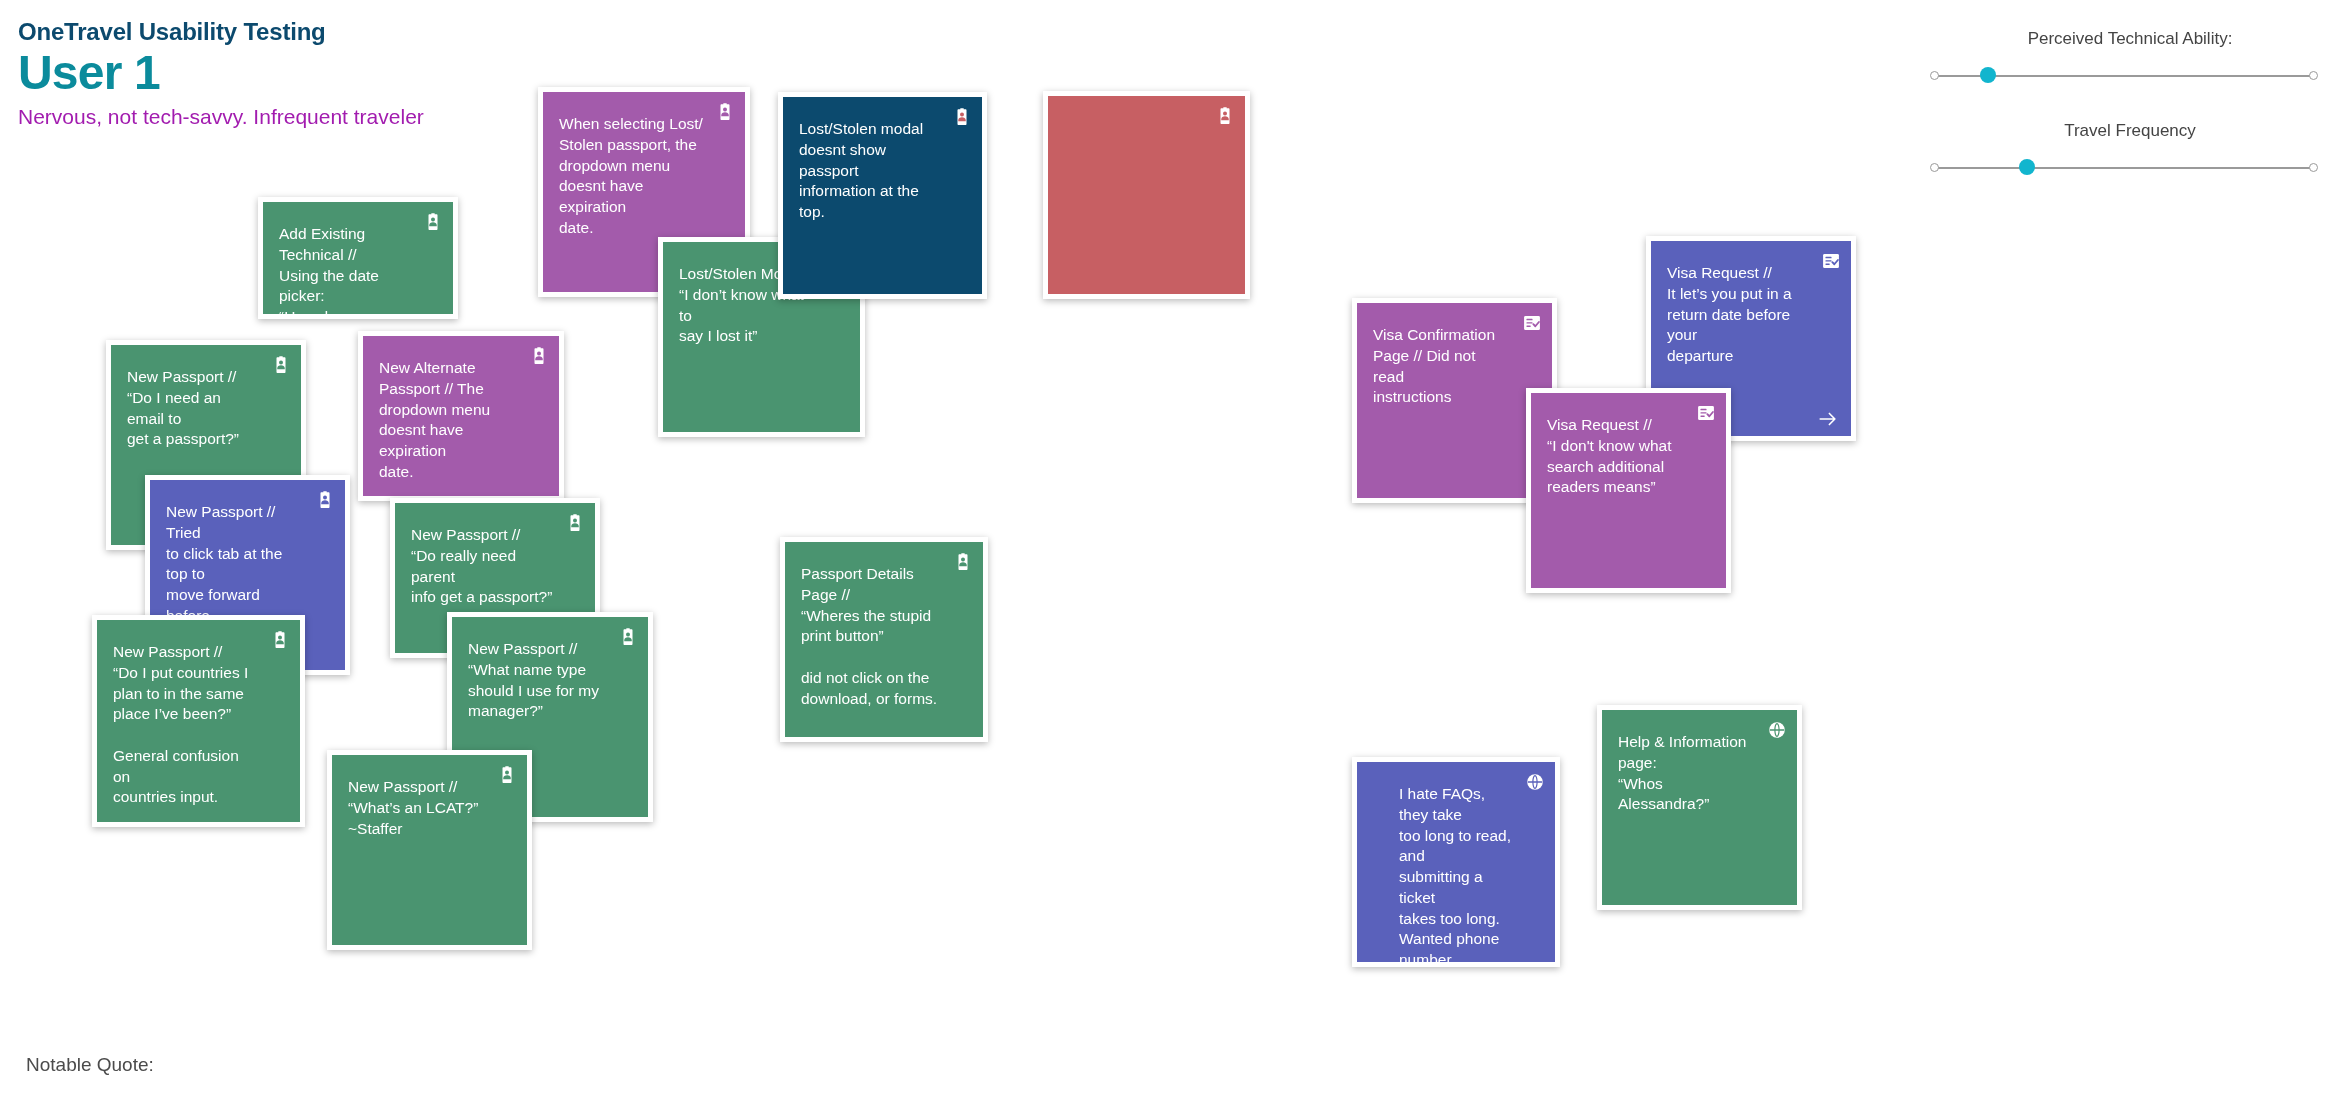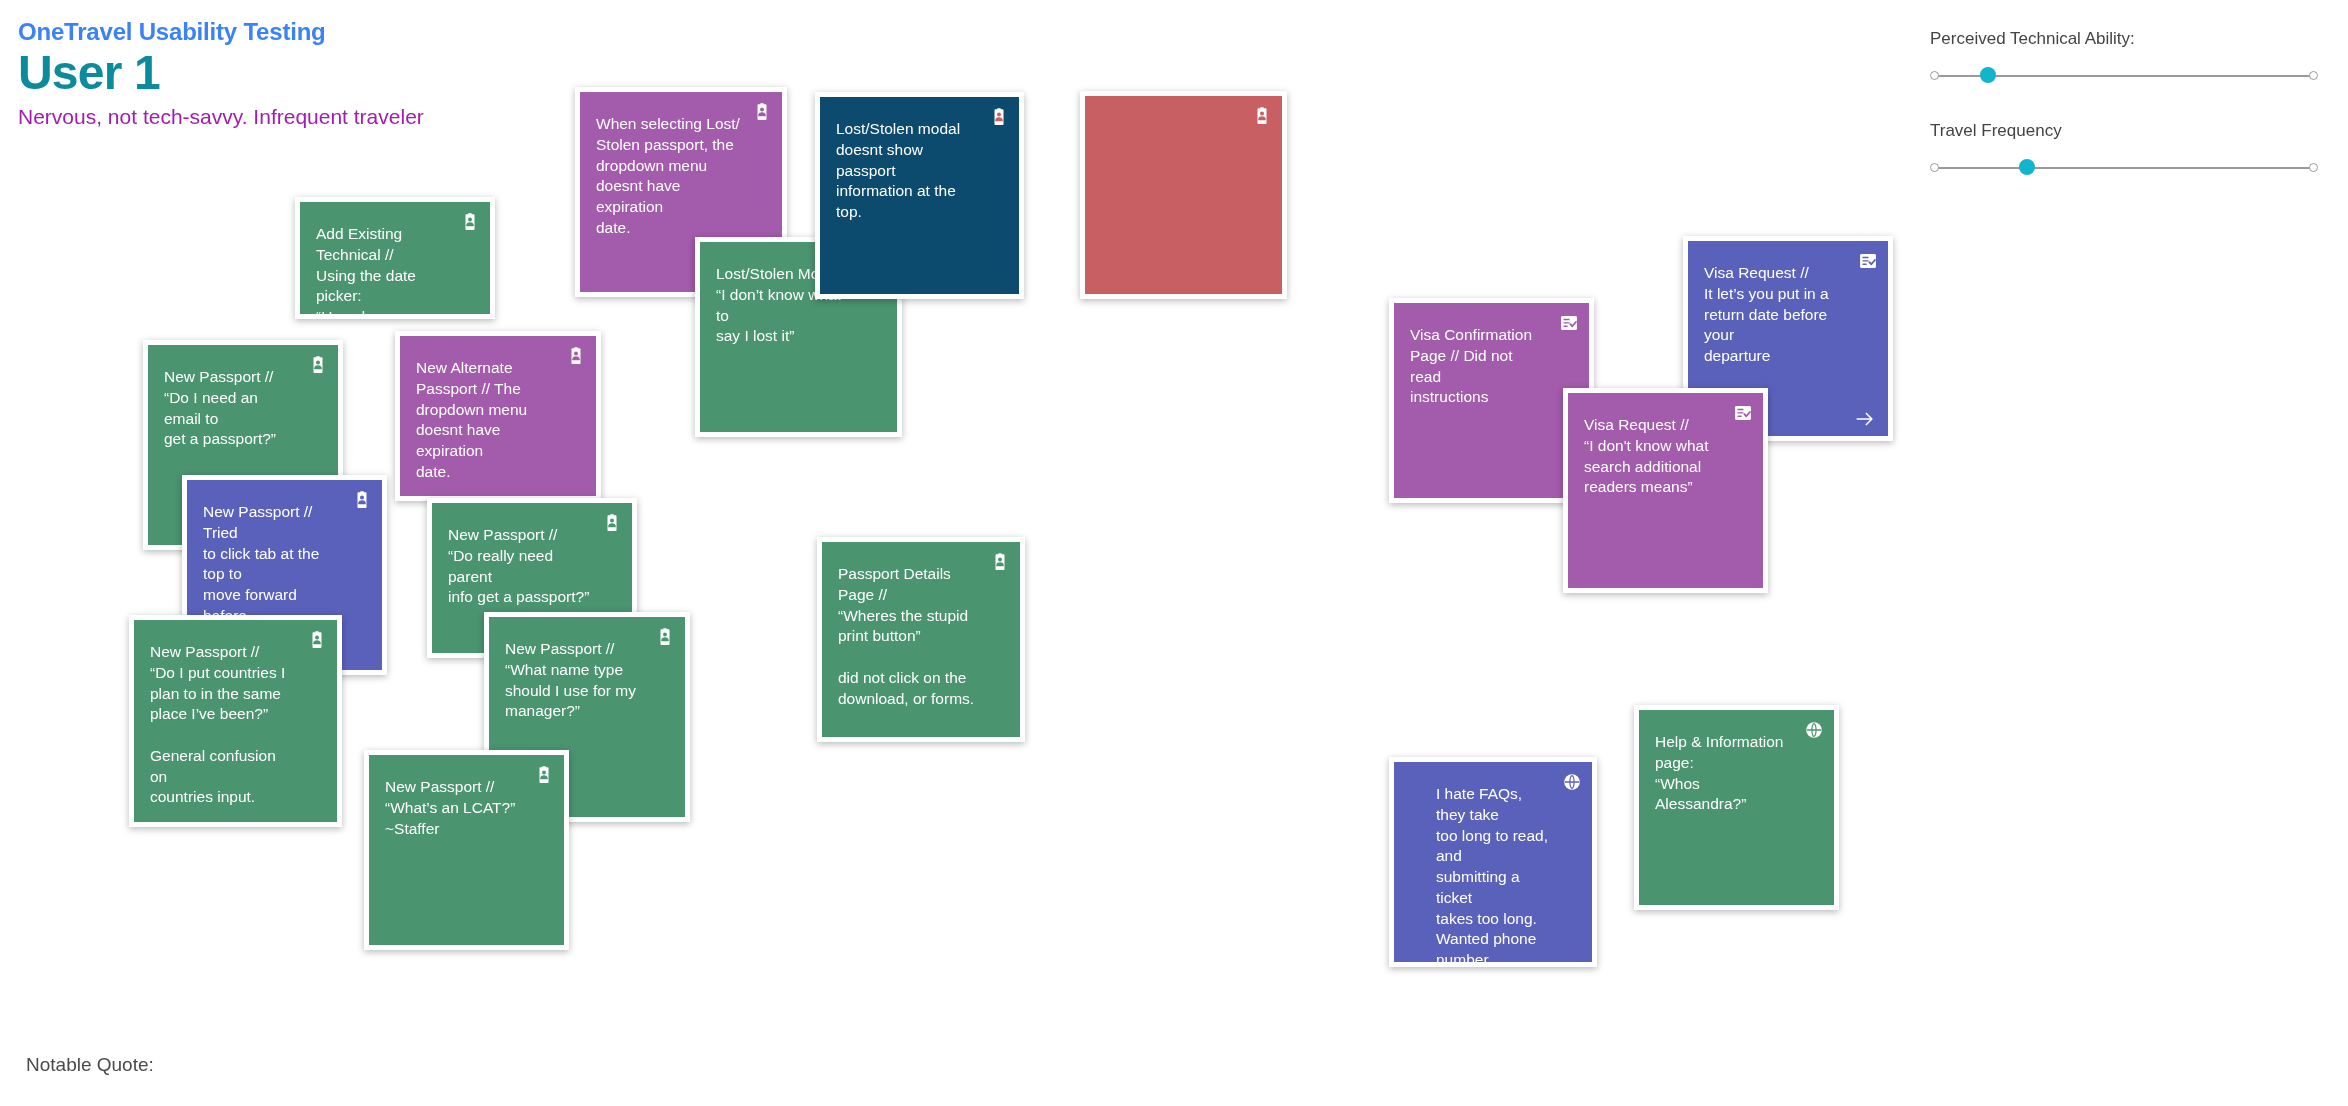--- a/index.html
+++ b/index.html
@@ -19,21 +19,21 @@
   }
 
   
   #header {
     position: absolute;
     left: 18px;
     top: 18px;
     width: 900px;
   }
   #project-title {
-    color: #3b82f6;
+    color: #0c4a6e;
     font-size: 24px;
     font-weight: 700;
     letter-spacing: -0.2px;
     line-height: 1.15;
     margin: 0 0 2px 0;
   }
   #user-title {
     color: #0b8b9c;
     font-size: 48px;
     font-weight: 700;
@@ -48,20 +48,21 @@
     line-height: 1.2;
     margin: 0;
   }
 
   
   #sliders {
     position: absolute;
     right: 18px;
     top: 28px;
     width: 400px;
+    text-align: center;
   }
   .slider-group { margin-bottom: 36px; }
   .slider-label {
     color: #444;
     font-size: 17px;
     line-height: 1.3;
     margin-bottom: 18px;
     white-space: nowrap;
   }
   .slider-track-wrap {
@@ -110,21 +111,20 @@
     position: absolute;
     background: #4a9470;
     border: 5px solid #ffffff;
     box-shadow: 0 2px 7px rgba(0,0,0,0.28);
     color: #ffffff;
     padding: 16px 16px 12px 16px;
     font-size: 15.5px;
     line-height: 1.34;
     font-family: "Liberation Sans", "DejaVu Sans", sans-serif;
     overflow: hidden;
-    margin-left: 37px;
   }
   .note .note-text {
     display: block;
     white-space: pre-line;
     padding-right: 26px;
     padding-top: 6px;
   }
   .note .note-icon {
     position: absolute;
     top: 10px;

